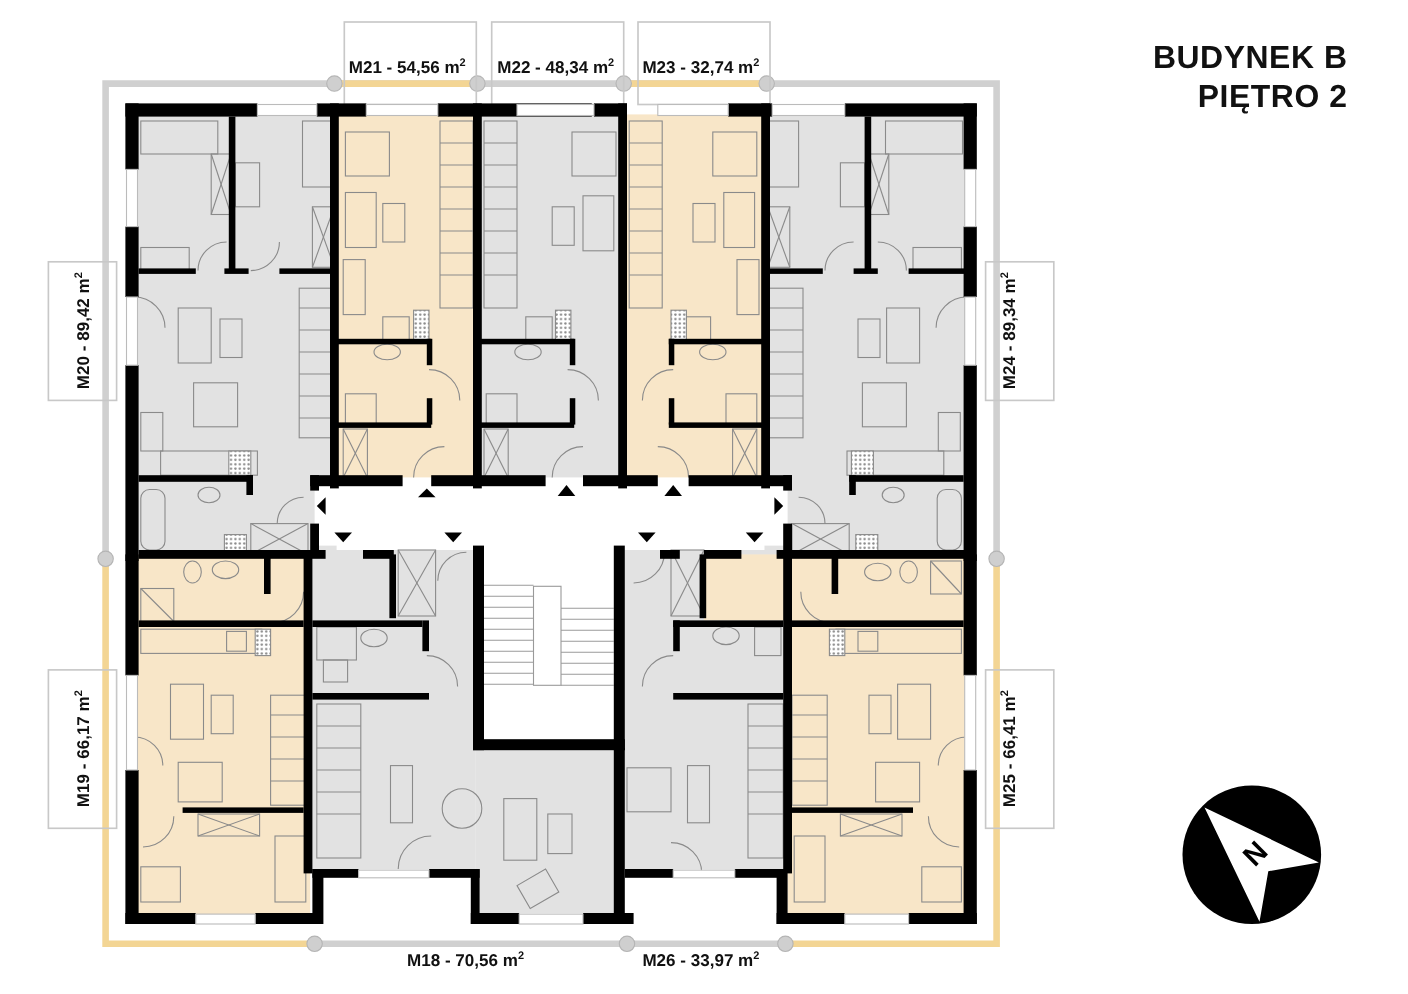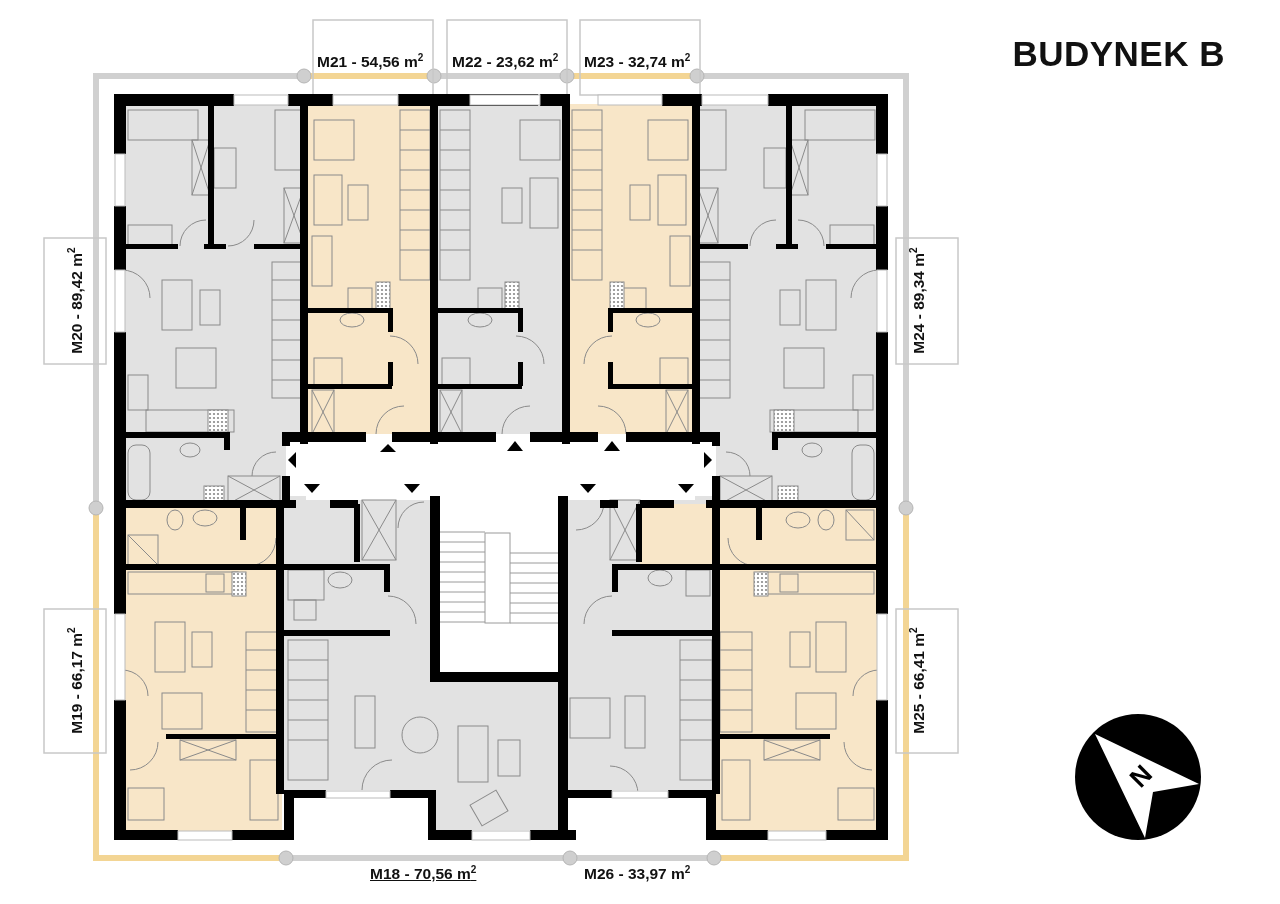--- a/index.html
+++ b/index.html
@@ -1,18 +1,18 @@
 <!DOCTYPE html>
 <html><head>
 <meta charset="utf-8">
 <style>
   html, body { margin:0; padding:0; background:#ffffff; }
   body { width:1280px; height:904px; position:relative; overflow:hidden; font-family:"Liberation Sans", sans-serif; }
   #plan { position:absolute; left:0; top:0; width:1280px; height:904px; }
-  .title { position:absolute; right:55px; top:36px; text-align:right; font-weight:bold; font-size:35px; line-height:35px; color:#111; letter-spacing:0.5px; }
+  .title { position:absolute; right:55px; top:36px; text-align:right; font-weight:bold; font-size:29px; line-height:35px; color:#111; letter-spacing:0.5px; }
   .lbl { position:absolute; font-weight:bold; font-size:15.5px; color:#111; white-space:nowrap; }
   .lbl sup { font-size:10px; }
   .vlbl { position:absolute; font-weight:bold; font-size:15.5px; color:#111; white-space:nowrap; transform-origin:center; transform:rotate(-90deg); }
   .vlbl sup { font-size:10px; }
   .compass { position:absolute; left:1073px; top:712px; width:130px; height:130px; }
 </style>
 </head>
 <body>
 
 <svg id="plan" viewBox="0 0 1280 904" xmlns="http://www.w3.org/2000/svg">
@@ -461,33 +461,34 @@
     <polygon points="704,452 712,460 704,468"></polygon>
     <polygon points="304,484 312,493 320,484"></polygon>
     <polygon points="404,484 412,493 420,484"></polygon>
     <polygon points="580,484 588,493 596,484"></polygon>
     <polygon points="678,484 686,493 694,484"></polygon>
   </g>
 </svg>
 
 <div class="title">
   <div>BUDYNEK B</div>
+  <div>PIĘTRO 2</div>
 </div>
 
 <div class="lbl" style="left:317px; top:52px;"><span>M21 - 54,56 m</span><sup>2</sup></div>
-<div class="lbl" style="left:452px; top:52px;"><span>M22 - 23,62 m</span><sup>2</sup></div>
+<div class="lbl" style="left:452px; top:52px;"><span>M22 - 48,34 m</span><sup>2</sup></div>
 <div class="lbl" style="left:584px; top:52px;"><span>M23 - 32,74 m</span><sup>2</sup></div>
 
 <div class="vlbl" style="left:18px; top:291px; width:116px; text-align:center;"><span>M20 - 89,42 m</span><sup>2</sup></div>
 <div class="vlbl" style="left:18px; top:671px; width:116px; text-align:center;"><span>M19 - 66,17 m</span><sup>2</sup></div>
 
 <div class="vlbl" style="left:860px; top:291px; width:116px; text-align:center;"><span>M24 - 89,34 m</span><sup>2</sup></div>
 <div class="vlbl" style="left:860px; top:671px; width:116px; text-align:center;"><span>M25 - 66,41 m</span><sup>2</sup></div>
 
-<div class="lbl" style="left:370px; top:864px;text-decoration:underline;"><span>M18 - 70,56 m</span><sup>2</sup></div>
+<div class="lbl" style="left:370px; top:864px;"><span>M18 - 70,56 m</span><sup>2</sup></div>
 <div class="lbl" style="left:584px; top:864px;"><span>M26 - 33,97 m</span><sup>2</sup></div>
 
 <div class="compass">
   <svg width="130" height="130" viewBox="0 0 130 130">
     <circle cx="65" cy="65" r="63" fill="#000"></circle>
     <polygon points="22,22 126,72 80,80 72,126" fill="#fff"></polygon>
     <text x="70" y="72" font-family="Liberation Sans, sans-serif" font-size="26" font-weight="bold" fill="#000" text-anchor="middle" transform="rotate(-45 70 66)">N</text>
   </svg>
 </div>
 

